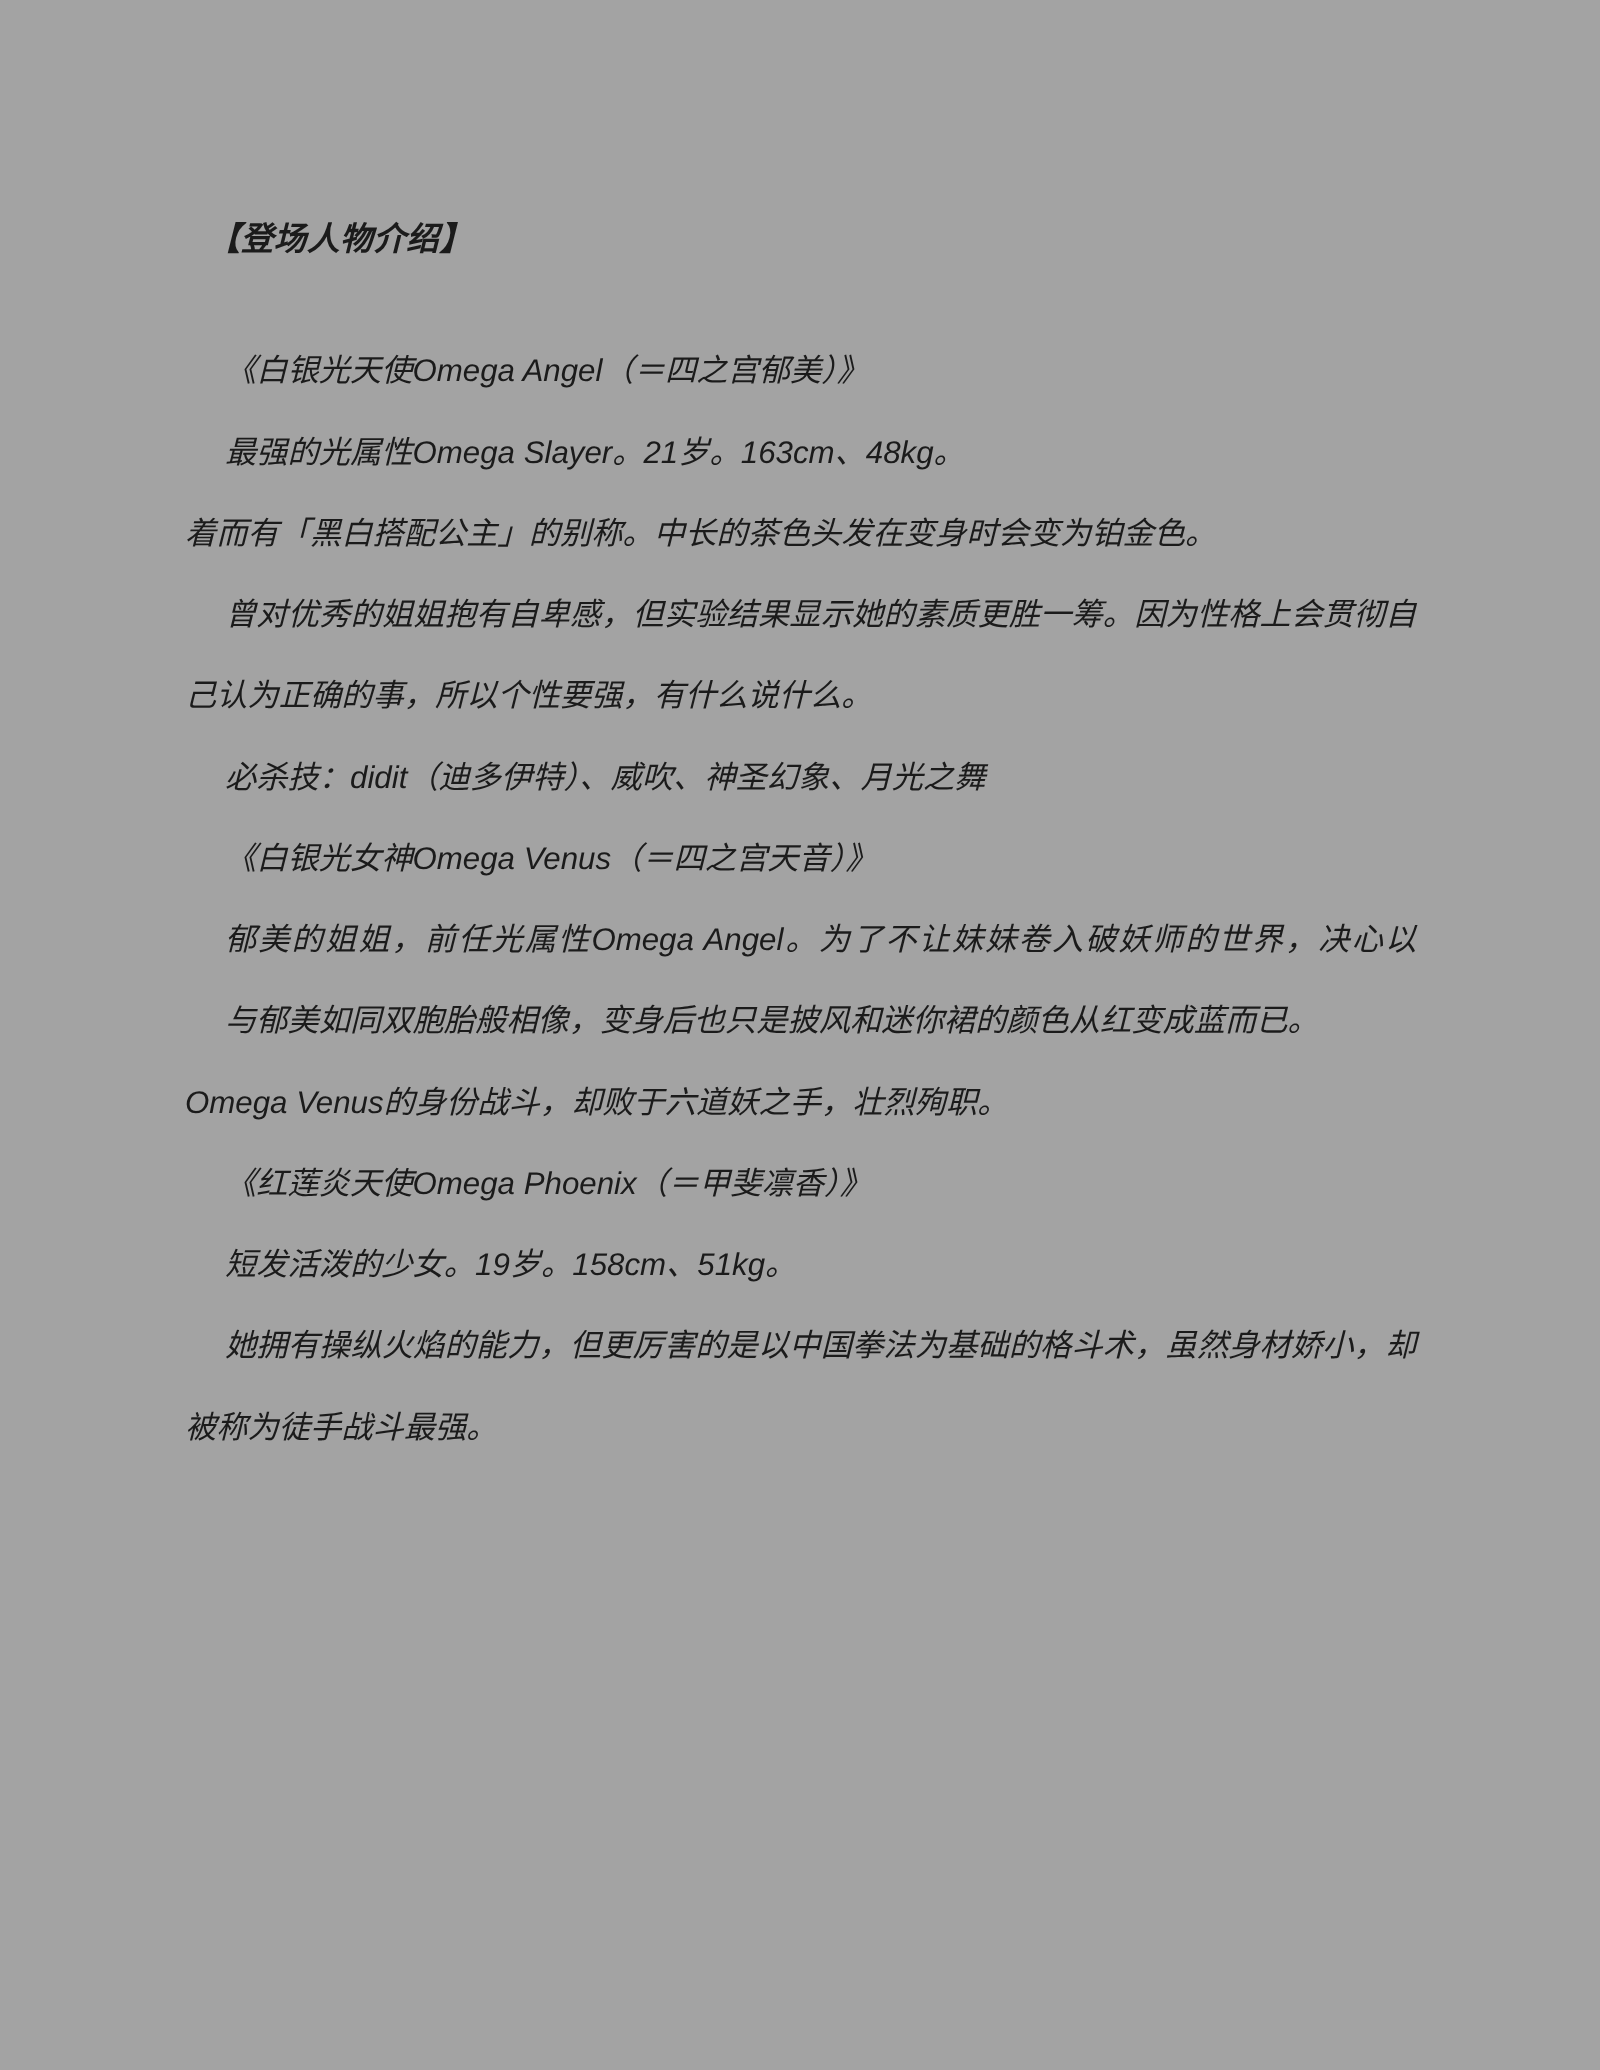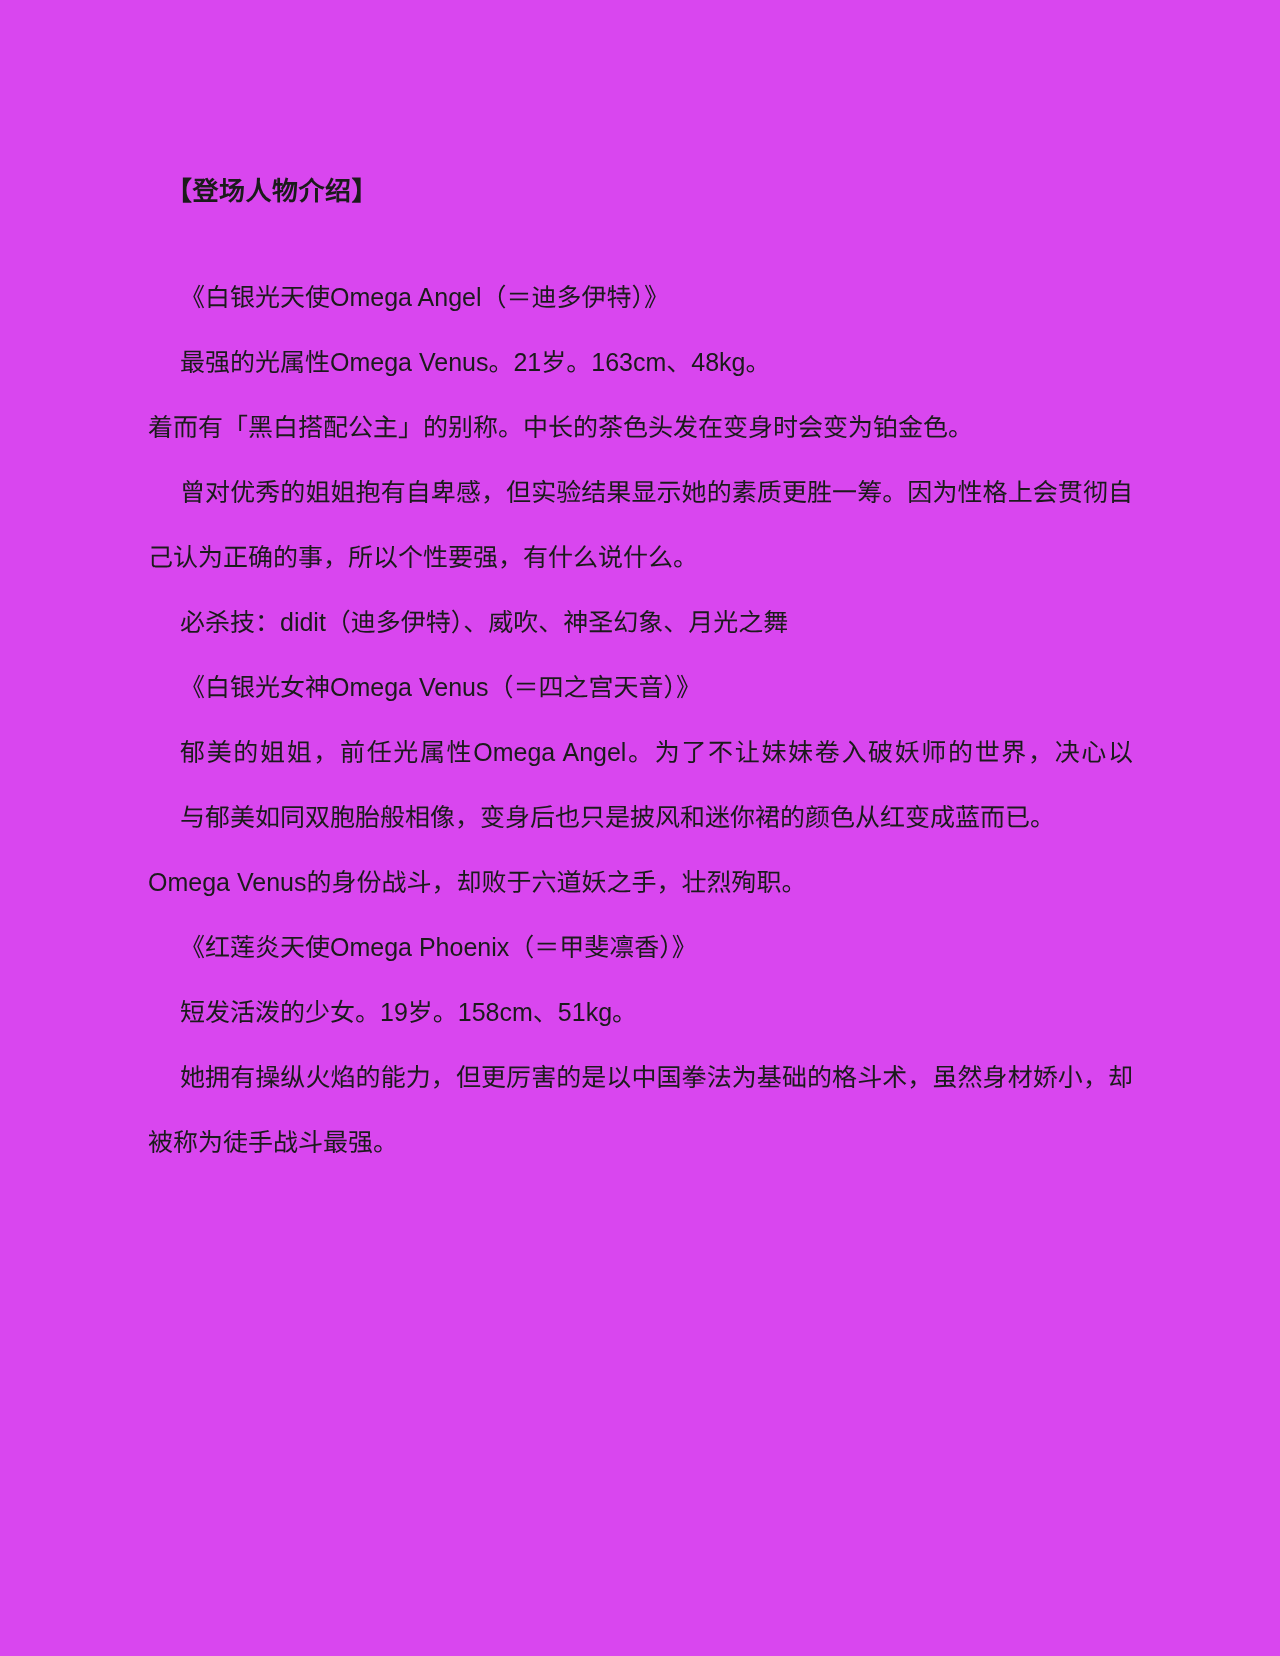--- a/index.html
+++ b/index.html
@@ -7,23 +7,24 @@
     padding: 0;
   }
   body {
     background: #e8e8e8;
     font-family: "Liberation Sans", sans-serif;
   }
   .page {
     position: relative;
     width: 1280px;
     height: 1656px;
-    background: #d946ef;
+    background: #a3a3a3;
     overflow: hidden;
     color: #1b1b1b;
+    font-style: italic;
   }
   .doc {
     position: absolute;
     left: 148px;
     top: 159px;
     width: 985px;
   }
   .doc-title {
     height: 65px;
     line-height: 65px;
@@ -51,22 +52,22 @@
     text-align-last: justify;
   }
 </style>
 </head>
 <body>
 
 <div class="page">
   <div class="doc">
     <div class="doc-title">【登场人物介绍】</div>
     <div class="lines">
-      <div class="line indent">《白银光天使Omega Angel（＝迪多伊特）》</div>
-      <div class="line indent">最强的光属性Omega Venus。21岁。163cm、48kg。</div>
+      <div class="line indent">《白银光天使Omega Angel（＝四之宫郁美）》</div>
+      <div class="line indent">最强的光属性Omega Slayer。21岁。163cm、48kg。</div>
       <div class="line">着而有「黑白搭配公主」的别称。中长的茶色头发在变身时会变为铂金色。</div>
       <div class="line indent fill">曾对优秀的姐姐抱有自卑感，但实验结果显示她的素质更胜一筹。因为性格上会贯彻自</div>
       <div class="line">己认为正确的事，所以个性要强，有什么说什么。</div>
       <div class="line indent">必杀技：didit（迪多伊特）、威吹、神圣幻象、月光之舞</div>
       <div class="line indent">《白银光女神Omega Venus（＝四之宫天音）》</div>
       <div class="line indent fill">郁美的姐姐，前任光属性Omega Angel。为了不让妹妹卷入破妖师的世界，决心以</div>
       <div class="line indent">与郁美如同双胞胎般相像，变身后也只是披风和迷你裙的颜色从红变成蓝而已。</div>
       <div class="line">Omega Venus的身份战斗，却败于六道妖之手，壮烈殉职。</div>
       <div class="line indent">《红莲炎天使Omega Phoenix（＝甲斐凛香）》</div>
       <div class="line indent">短发活泼的少女。19岁。158cm、51kg。</div>

